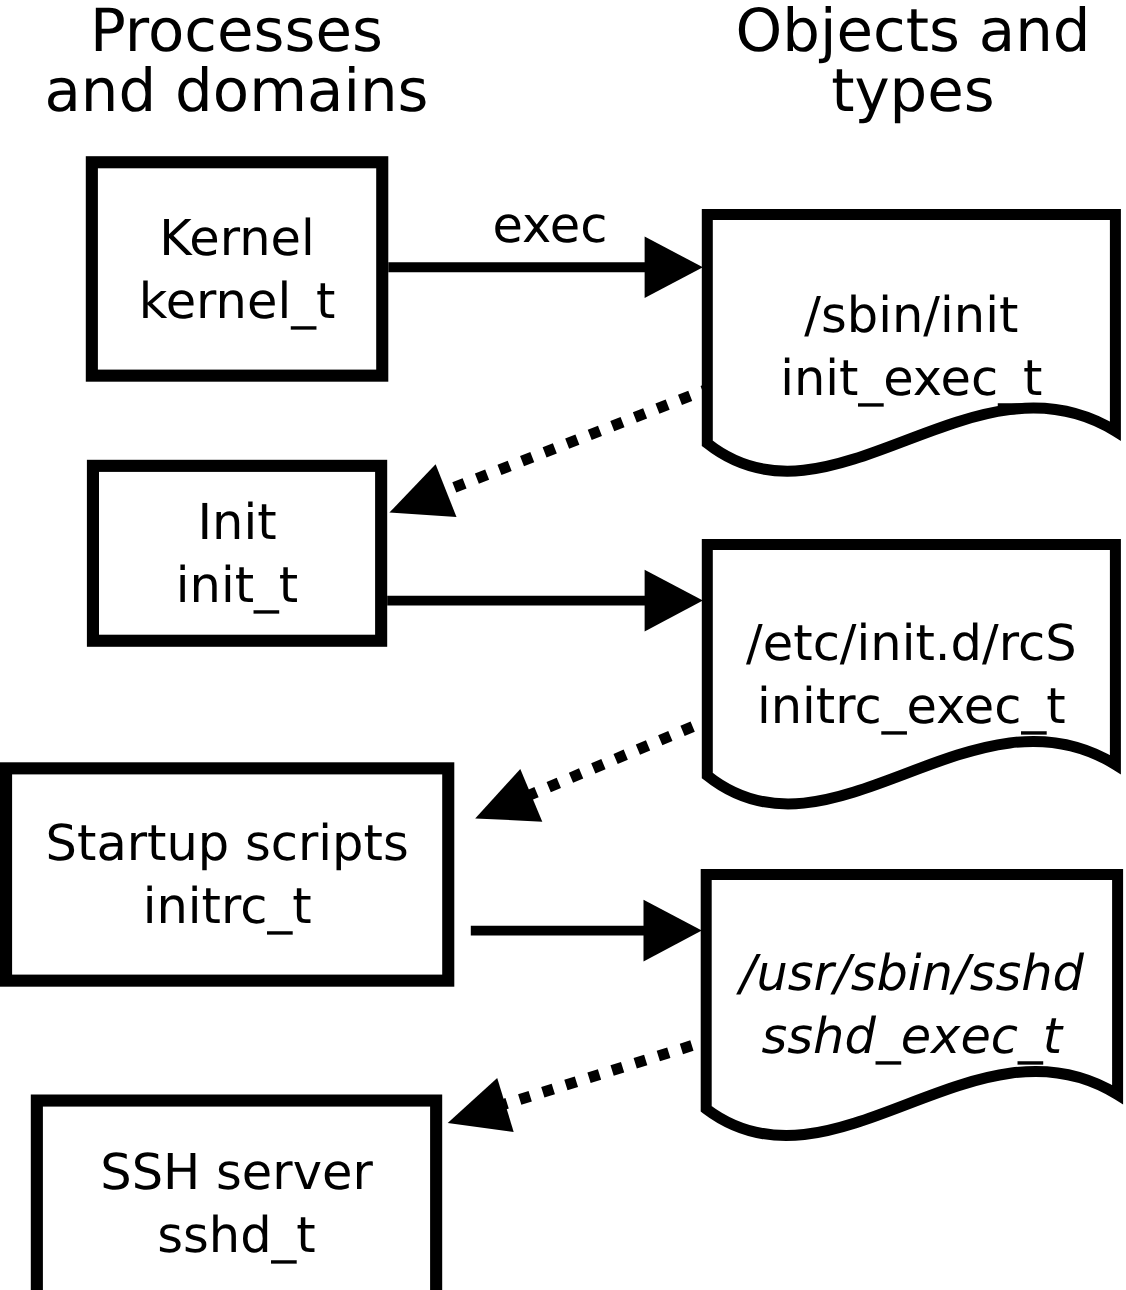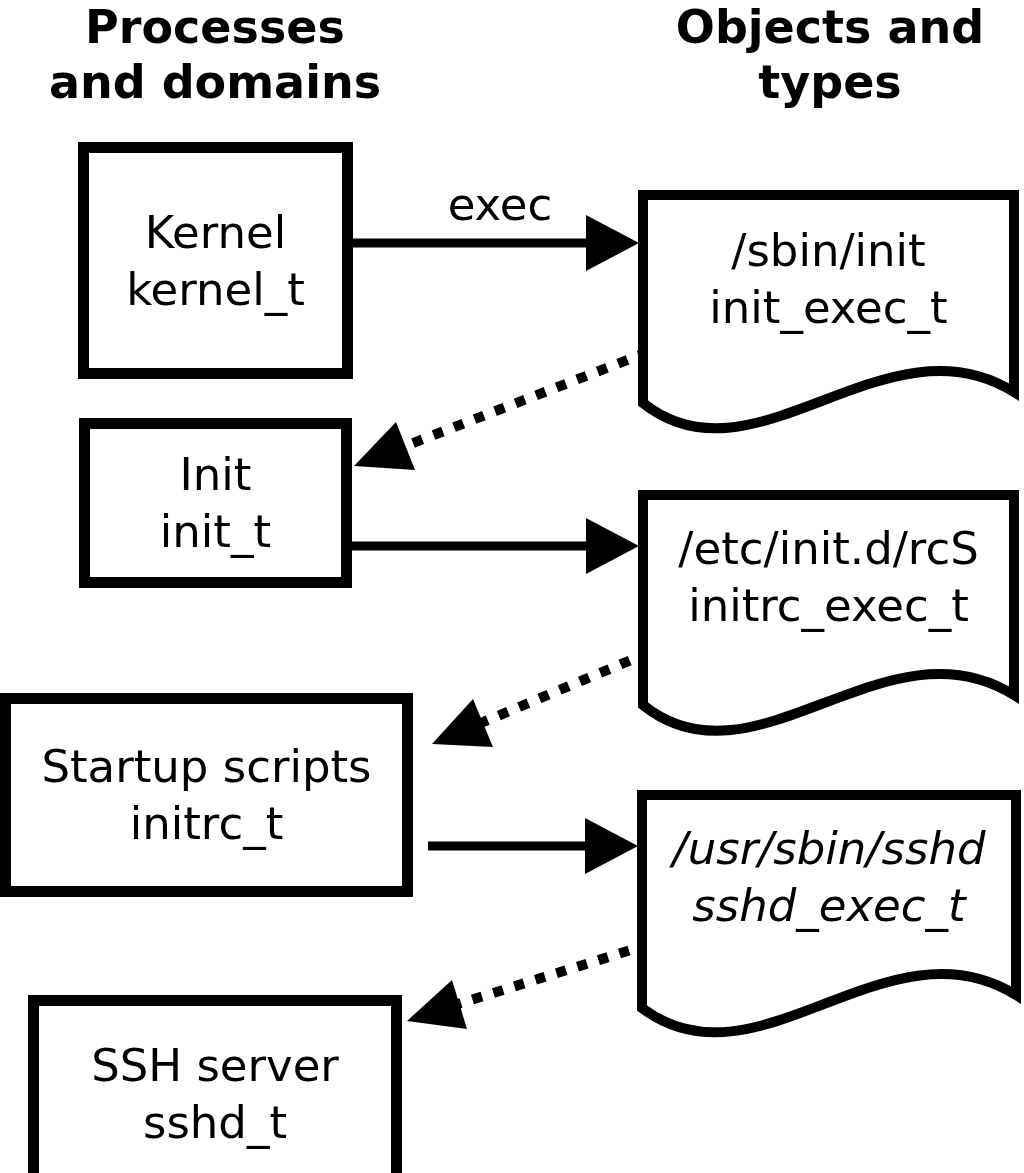--- a/index.html
+++ b/index.html
@@ -5,39 +5,39 @@
   html,body { margin:0; padding:0; background:#fff; }
   .stage {
     position:relative; width:1024px; height:1173px;
     background:#ffffff; color:#000;
     font-family:"DejaVu Sans", sans-serif; overflow:hidden;
   }
   svg.art { position:absolute; left:0; top:0; width:1024px; height:1173px; }
 
   .col-header {
     position:absolute; text-align:center;
-    font-weight:bold; font-size:46px; line-height:55px;
+    font-weight:normal; font-size:54px; line-height:55px;
   }
   .col-header.left  { left:0;   top:5; width:430px; }
   .col-header.right { left:636px; top:5; width:388px; }
 
   .pbox {
     position:absolute; box-sizing:border-box;
     border:11px solid #000; background:#fff;
     display:flex; flex-direction:column; align-items:center; justify-content:center;
     font-size:45px; line-height:57px; text-align:center; white-space:nowrap;
   }
-  .pbox.kernel  { left:78px;  top:142px; width:275px; height:237px; }
+  .pbox.kernel  { left:78px;  top:142px; width:275px; height:205px; }
   .pbox.init    { left:79px;  top:418px; width:273px; height:170px; }
   .pbox.startup { left:0px;   top:693px; width:413px; height:204px; }
   .pbox.sshd    { left:28px;  top:995px; width:374px; height:197px; }
 
   .dlabel {
     position:absolute; text-align:center;
-    font-size:45px; line-height:57px; white-space:nowrap;
+    font-size:45px; line-height:57px; white-space:nowrap;margin-top:36px;
   }
   .dlabel.d1 { left:643px; top:222px; width:371px; }
   .dlabel.d2 { left:643px; top:520px; width:371px; }
   .dlabel.d3 { left:642px; top:820px; width:374px;font-style:italic; }
 
   .exec-label {
     position:absolute; left:420px; top:180px; width:160px;
     text-align:center; font-size:45px; line-height:50px;
   }
 </style>

